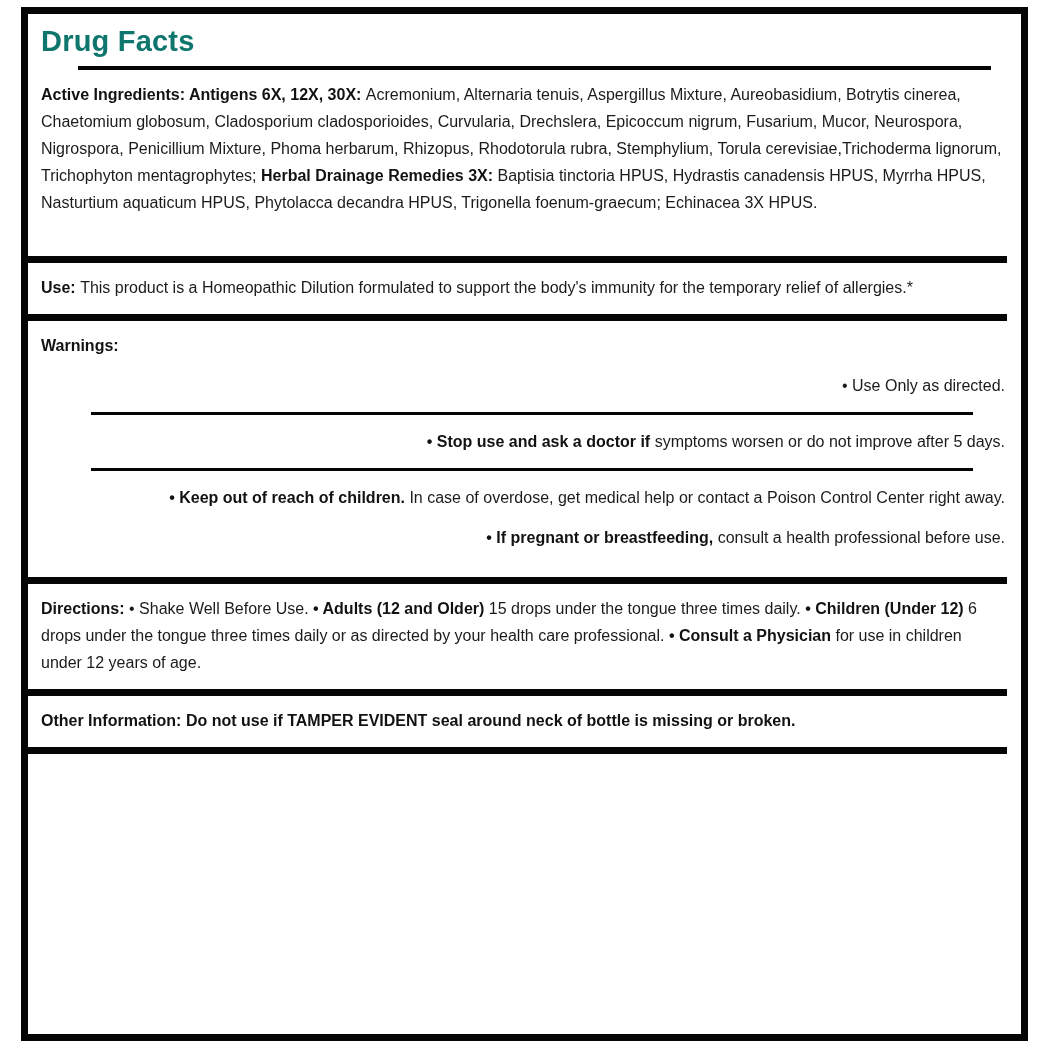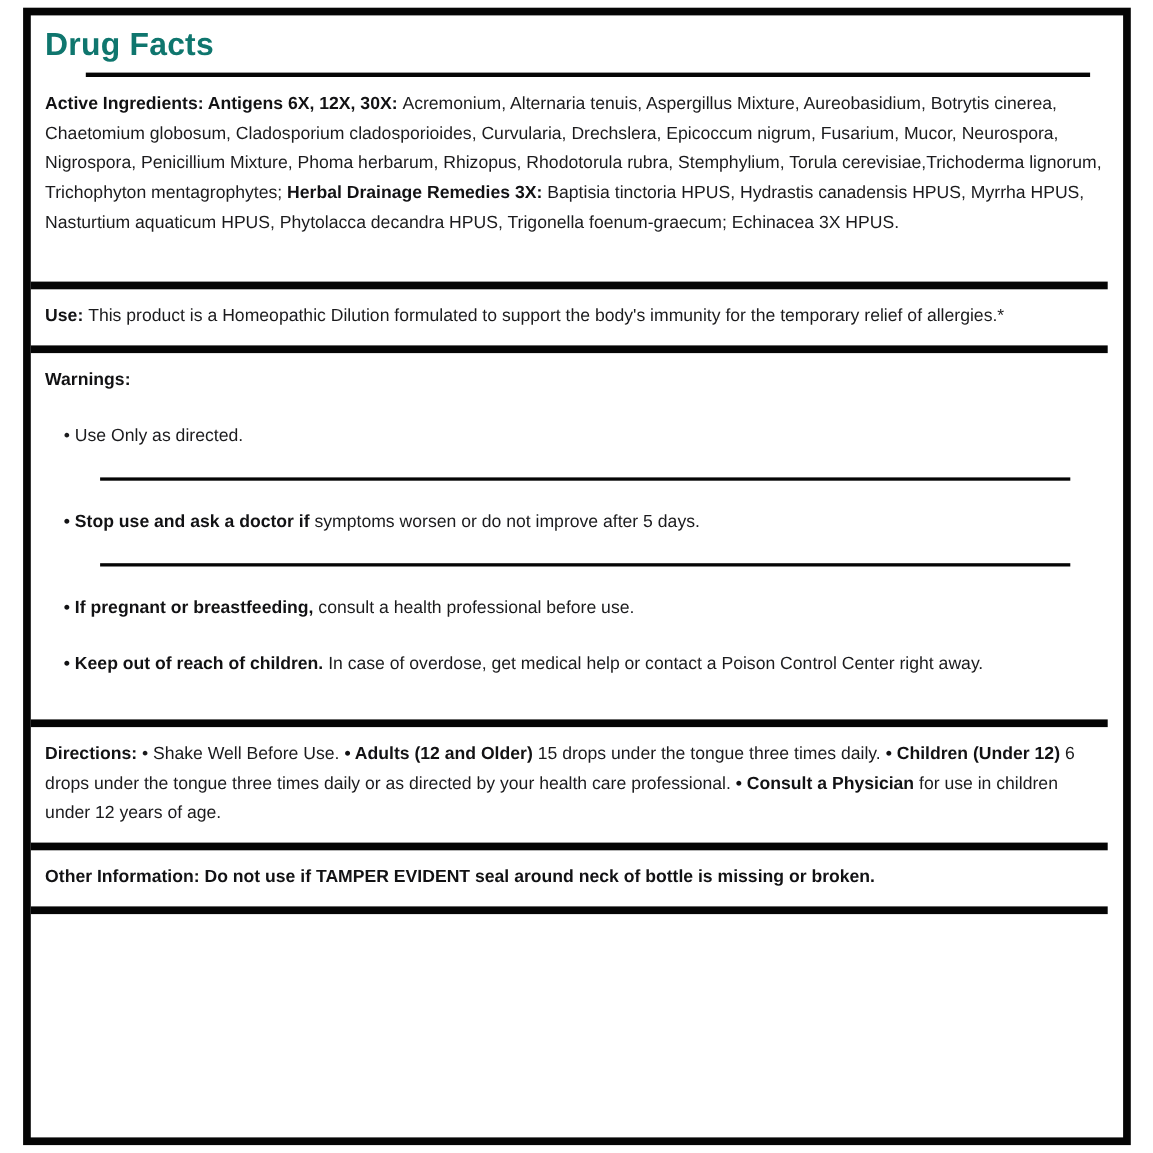--- a/index.html
+++ b/index.html
@@ -43,21 +43,22 @@
   b { color: #121214; }
   .para-gap { margin-bottom: 27px; }
   .bar {
     height: 7px;
     background: #050505;
     margin-right: 14px;
   }
   .warn-heading { margin-bottom: 0; }
   .bullet {
     text-indent: 17px;
-    margin: 24px 0;
+    margin: 13px 0;
+    text-align: right;
   }
   .rule-thin {
     height: 3px;
     background: #050505;
     margin: 13px 32px 13px 50px;
   }
   .all-bold { font-weight: bold; color: #121214; }
 </style>
 </head>
 <body>
@@ -83,23 +84,23 @@
     <p class="warn-heading"><b>Warnings:</b></p>
 
     <p class="bullet"><span>• Use Only as directed.</span></p>
 
     <div class="rule-thin"></div>
 
     <p class="bullet"><b>• Stop use and ask a doctor if </b><span>symptoms worsen or do not improve after 5 days.</span></p>
 
     <div class="rule-thin"></div>
 
+    <p class="bullet"><b>• Keep out of reach of children. </b><span>In case of overdose, get medical help or contact a Poison Control Center right away.</span></p>
+
     <p class="bullet"><b>• If pregnant or breastfeeding, </b><span>consult a health professional before use.</span></p>
-
-    <p class="bullet"><b>• Keep out of reach of children. </b><span>In case of overdose, get medical help or contact a Poison Control Center right away.</span></p>
   </section>
 
   <div class="bar"></div>
 
   <section>
     <p><b>Directions: </b><span>• Shake Well Before Use. </span><b>• Adults (12 and Older) </b><span>15 drops under the tongue three times daily. </span><b>• Children (Under 12) </b><span>6 drops under the tongue three times daily or as directed by your health care professional. </span><b>• Consult a Physician </b><span>for use in children under 12 years of age.</span></p>
   </section>
 
   <div class="bar"></div>
 

